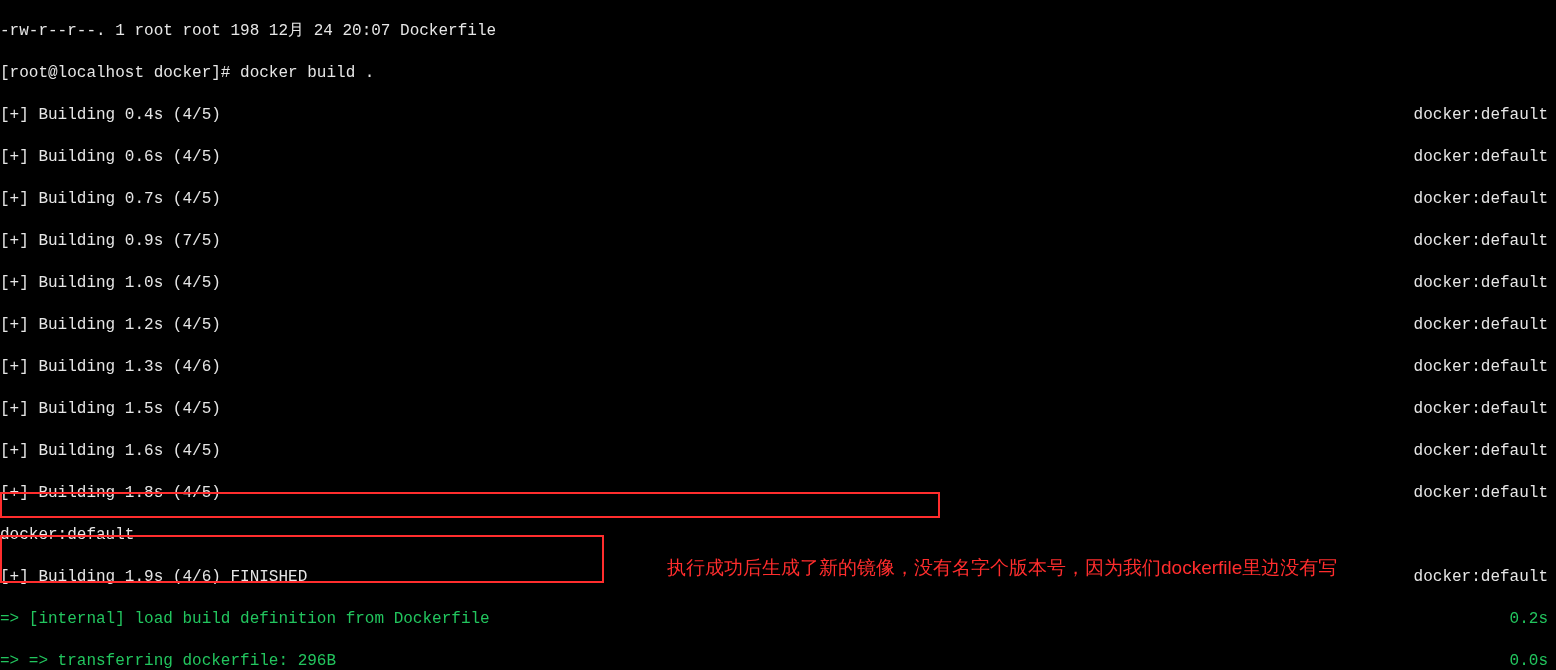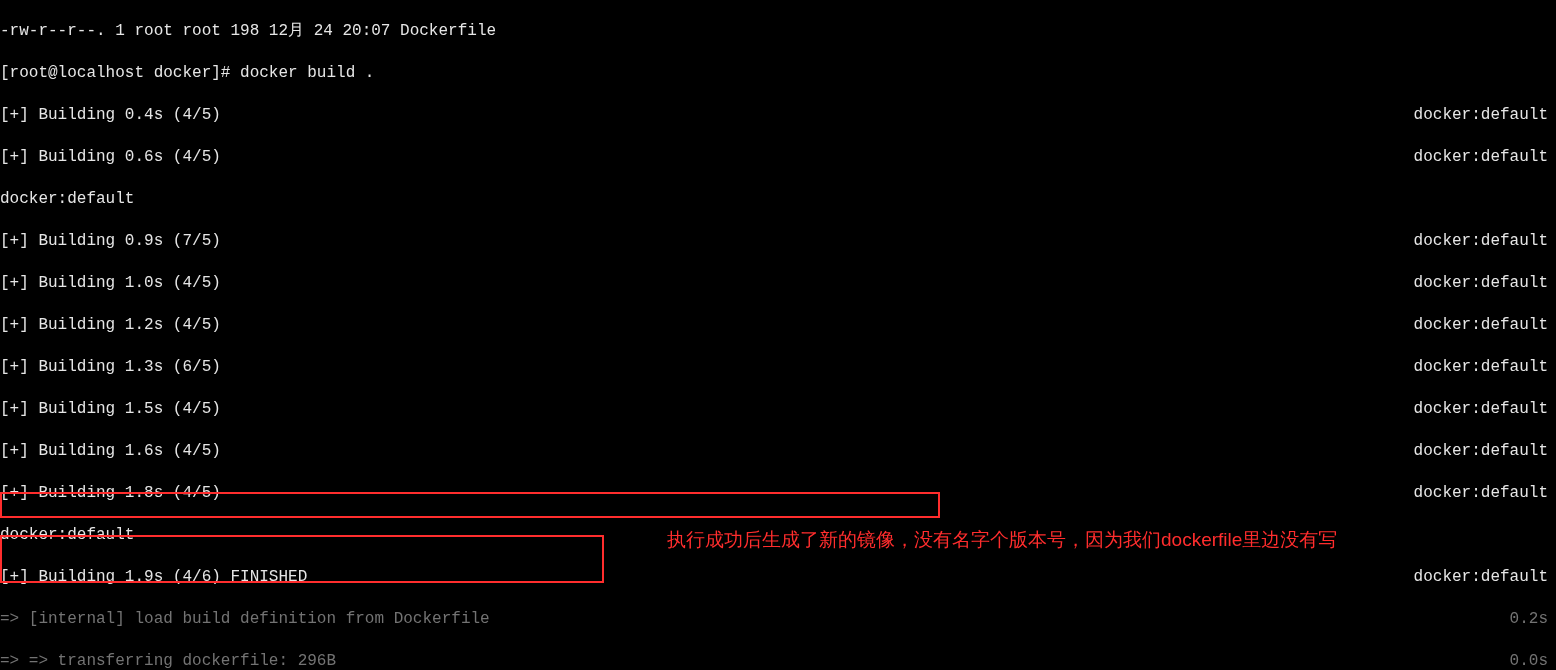--- a/index.html
+++ b/index.html
@@ -17,21 +17,21 @@
     white-space: pre;
     position: relative;
   }
   .row {
     display: flex;
     justify-content: space-between;
     white-space: pre;
   }
   .left { white-space: pre; }
   .right { white-space: pre; padding-right: 8px; text-align: right;}
-  .blue { color: #737373; }
+  .blue { color: #22c55e; }
   .white { color: #e6e6e6; }
   .box1 {
     position: absolute;
     border: 2px solid #ff2d2d;
     left: 0px;
     top: 492px;
     width: 936px;
     height: 22px;
     pointer-events: none;
   }
@@ -40,42 +40,42 @@
     border: 2px solid #ff2d2d;
     left: 0px;
     top: 535px;
     width: 600px;
     height: 44px;
     pointer-events: none;
   }
   .annotation {
     position: absolute;
     left: 667px;
-    top: 526px;
+    top: 554px;
     color: #ff2d2d;
     font-family: "Microsoft YaHei", sans-serif;
     font-size: 19px;
     line-height: 28px;
     white-space: normal;
     width: 760px;
   }
 </style>
 </head>
 <body>
 
 <div class="terminal">
 <div class="white"><span>-rw-r--r--. 1 root root 198 12月 24 20:07 Dockerfile</span></div>
 <div class="white"><span>[root@localhost docker]# docker build .</span></div>
 <div class="row white"><span class="left">[+] Building 0.4s (4/5)</span><span class="right">docker:default</span></div>
 <div class="row white"><span class="left">[+] Building 0.6s (4/5)</span><span class="right">docker:default</span></div>
-<div class="row white"><span class="right">docker:default</span></div>
+<div class="row white"><span class="left">[+] Building 0.7s (4/5)</span><span class="right">docker:default</span></div>
 <div class="row white"><span class="left">[+] Building 0.9s (7/5)</span><span class="right">docker:default</span></div>
 <div class="row white"><span class="left">[+] Building 1.0s (4/5)</span><span class="right">docker:default</span></div>
 <div class="row white"><span class="left">[+] Building 1.2s (4/5)</span><span class="right">docker:default</span></div>
-<div class="row white"><span class="left">[+] Building 1.3s (6/5)</span><span class="right">docker:default</span></div>
+<div class="row white"><span class="left">[+] Building 1.3s (4/6)</span><span class="right">docker:default</span></div>
 <div class="row white"><span class="left">[+] Building 1.5s (4/5)</span><span class="right">docker:default</span></div>
 <div class="row white"><span class="left">[+] Building 1.6s (4/5)</span><span class="right">docker:default</span></div>
 <div class="row white"><span class="left">[+] Building 1.8s (4/5)</span><span class="right">docker:default</span></div>
 <div class="row white"><span class="right">docker:default</span></div>
 <div class="row white"><span class="left">[+] Building 1.9s (4/6) FINISHED</span><span class="right">docker:default</span></div>
 <div class="row"><span class="left blue">=&gt; [internal] load build definition from Dockerfile</span><span class="right blue">0.2s</span></div>
 <div class="row"><span class="left blue">=&gt; =&gt; transferring dockerfile: 296B</span><span class="right blue">0.0s</span></div>
 
 
 

